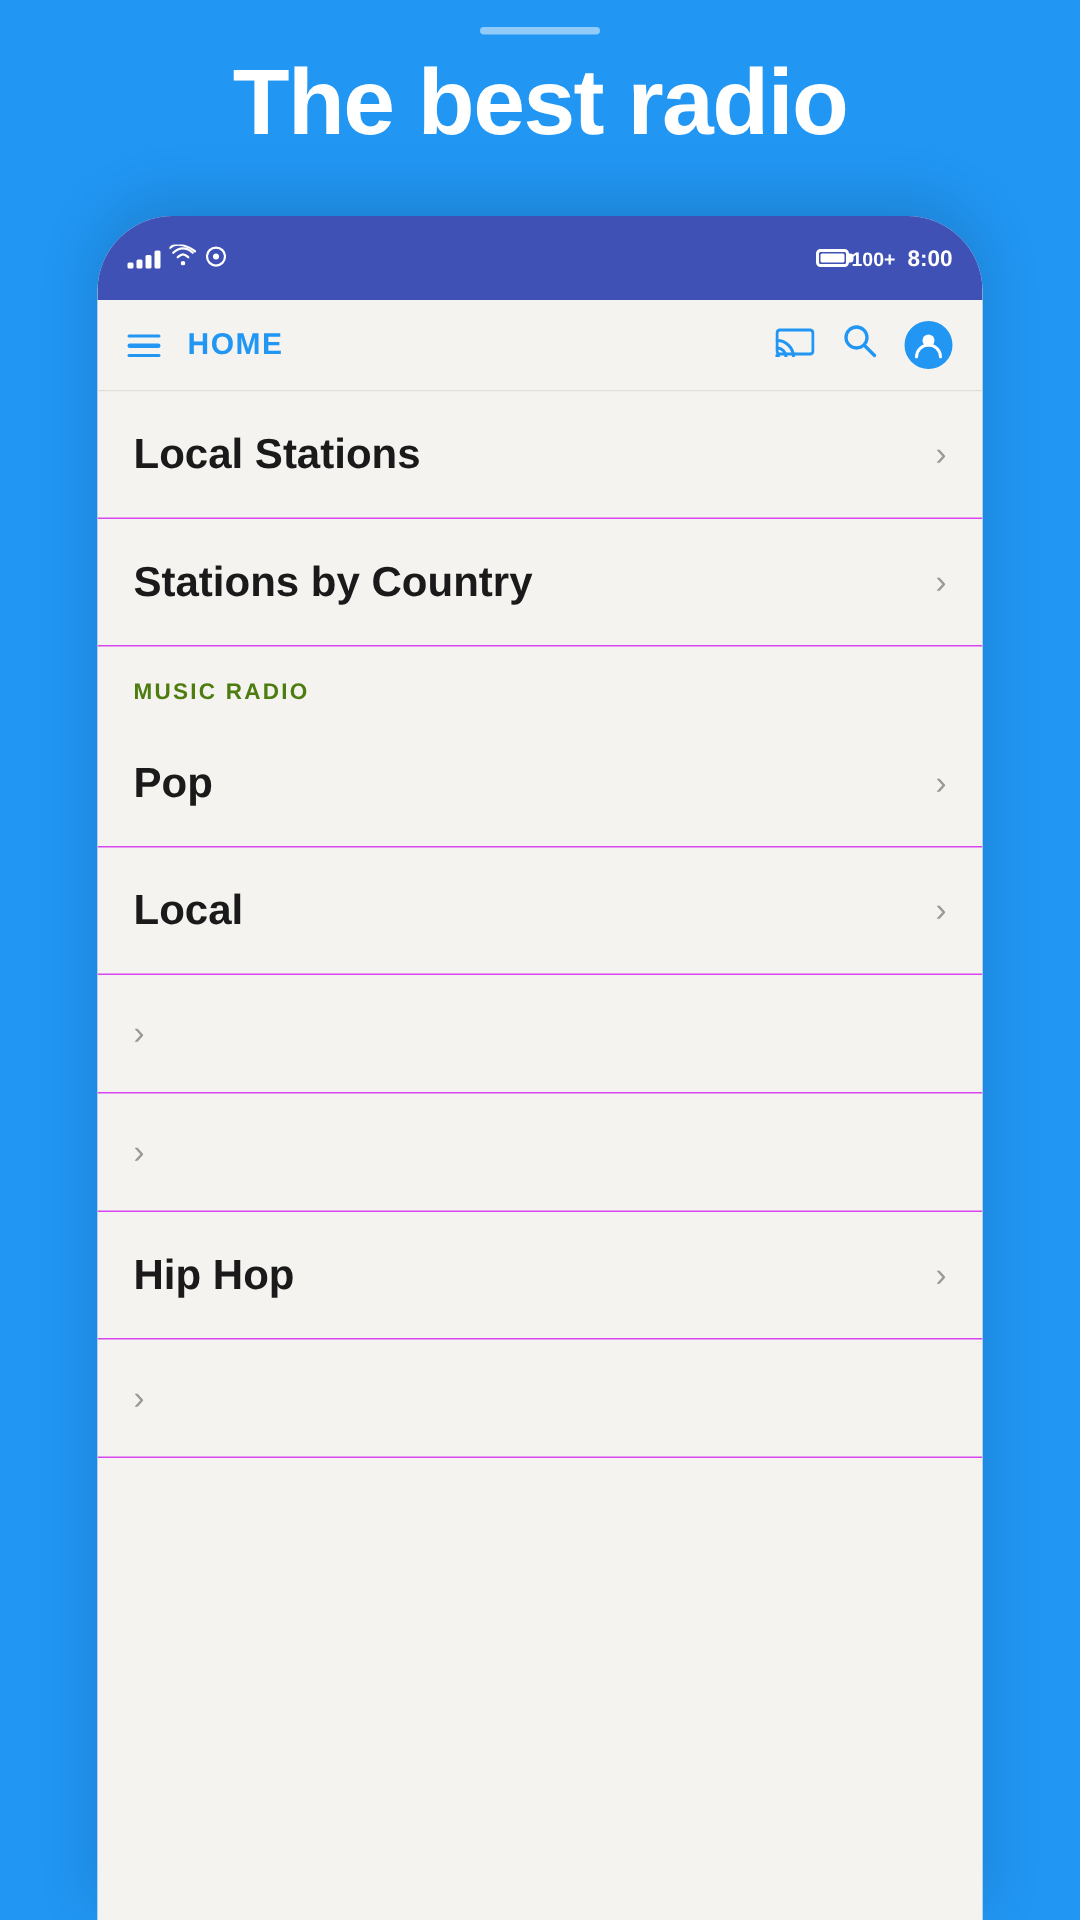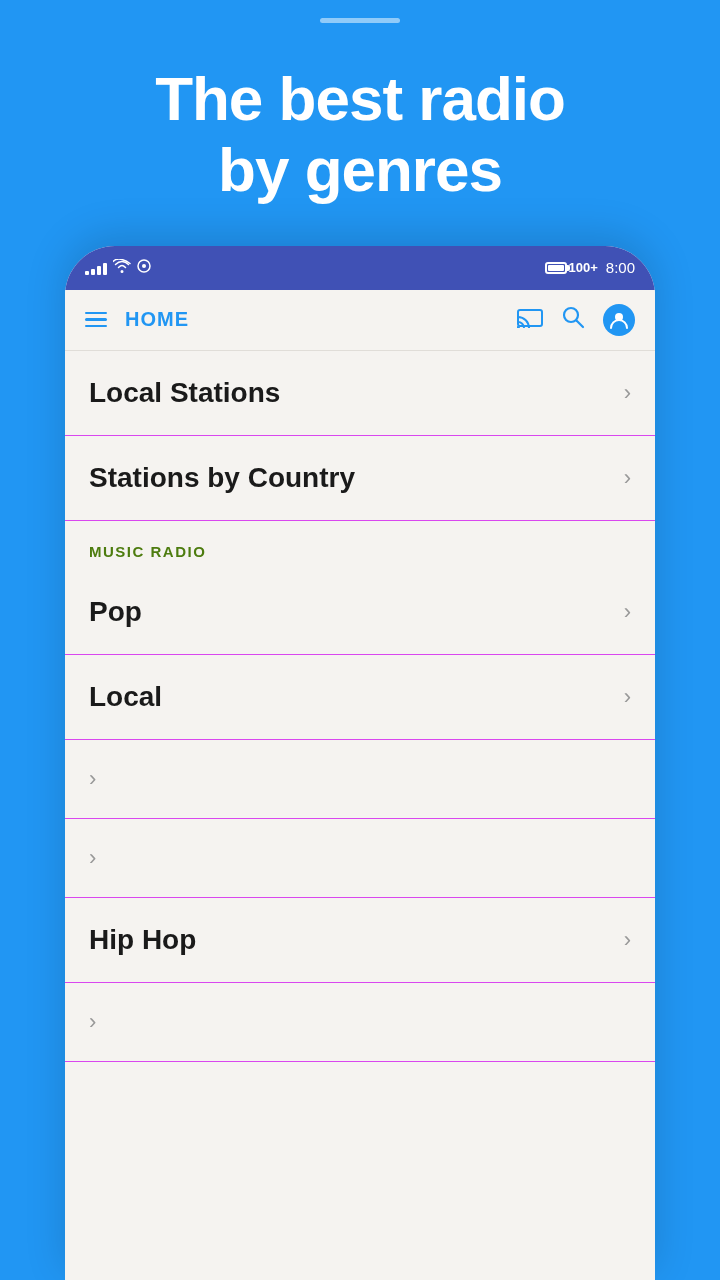--- a/index.html
+++ b/index.html
@@ -26,21 +26,20 @@
       width: 80px;
       height: 5px;
       background: rgba(255,255,255,0.5);
       border-radius: 3px;
     }
 
     
     .header-text {
       color: white;
       text-align: center;
-      margin-top: 30px;
       margin-bottom: 40px;
       line-height: 1.15;
     }
     .header-text h1 {
       font-size: 62px;
       font-weight: 800;
       letter-spacing: -1px;
     }
 
     
@@ -55,21 +54,21 @@
       box-shadow: 0 -10px 40px rgba(0,0,0,0.15);
     }
 
     
     .status-bar {
       background: #4051B5;
       padding: 10px 20px;
       display: flex;
       justify-content: space-between;
       align-items: center;
-      height: 44px;
+      height: 56px;
     }
     .status-left {
       display: flex;
       align-items: center;
       gap: 6px;
     }
     .signal-bars {
       display: flex;
       align-items: flex-end;
       gap: 2px;
@@ -128,21 +127,21 @@
     }
     .battery-fill {
       height: 100%;
       width: 100%;
       background: white;
       border-radius: 1px;
     }
     .time {
       color: white;
       font-size: 15px;
-      font-weight: 400;
+      font-weight: 700;
     }
 
     
     .app-toolbar {
       background: #f5f3f0;
       padding: 14px 20px;
       display: flex;
       align-items: center;
       border-bottom: 1px solid #e0ddd8;
     }
@@ -226,21 +225,20 @@
 </head>
 <body>
 
 <div class="top-bar">
   <div class="notch-line"></div>
 </div>
 
 <div class="header-text">
   <h1>
     <span>The best radio</span><br>
-    <span>by genres</span>
   </h1>
 </div>
 
 <div class="phone-mockup">
 
   <div class="status-bar">
     <div class="status-left">
       <div class="signal-bars">
         <div class="bar bar1"></div>
         <div class="bar bar2"></div>

